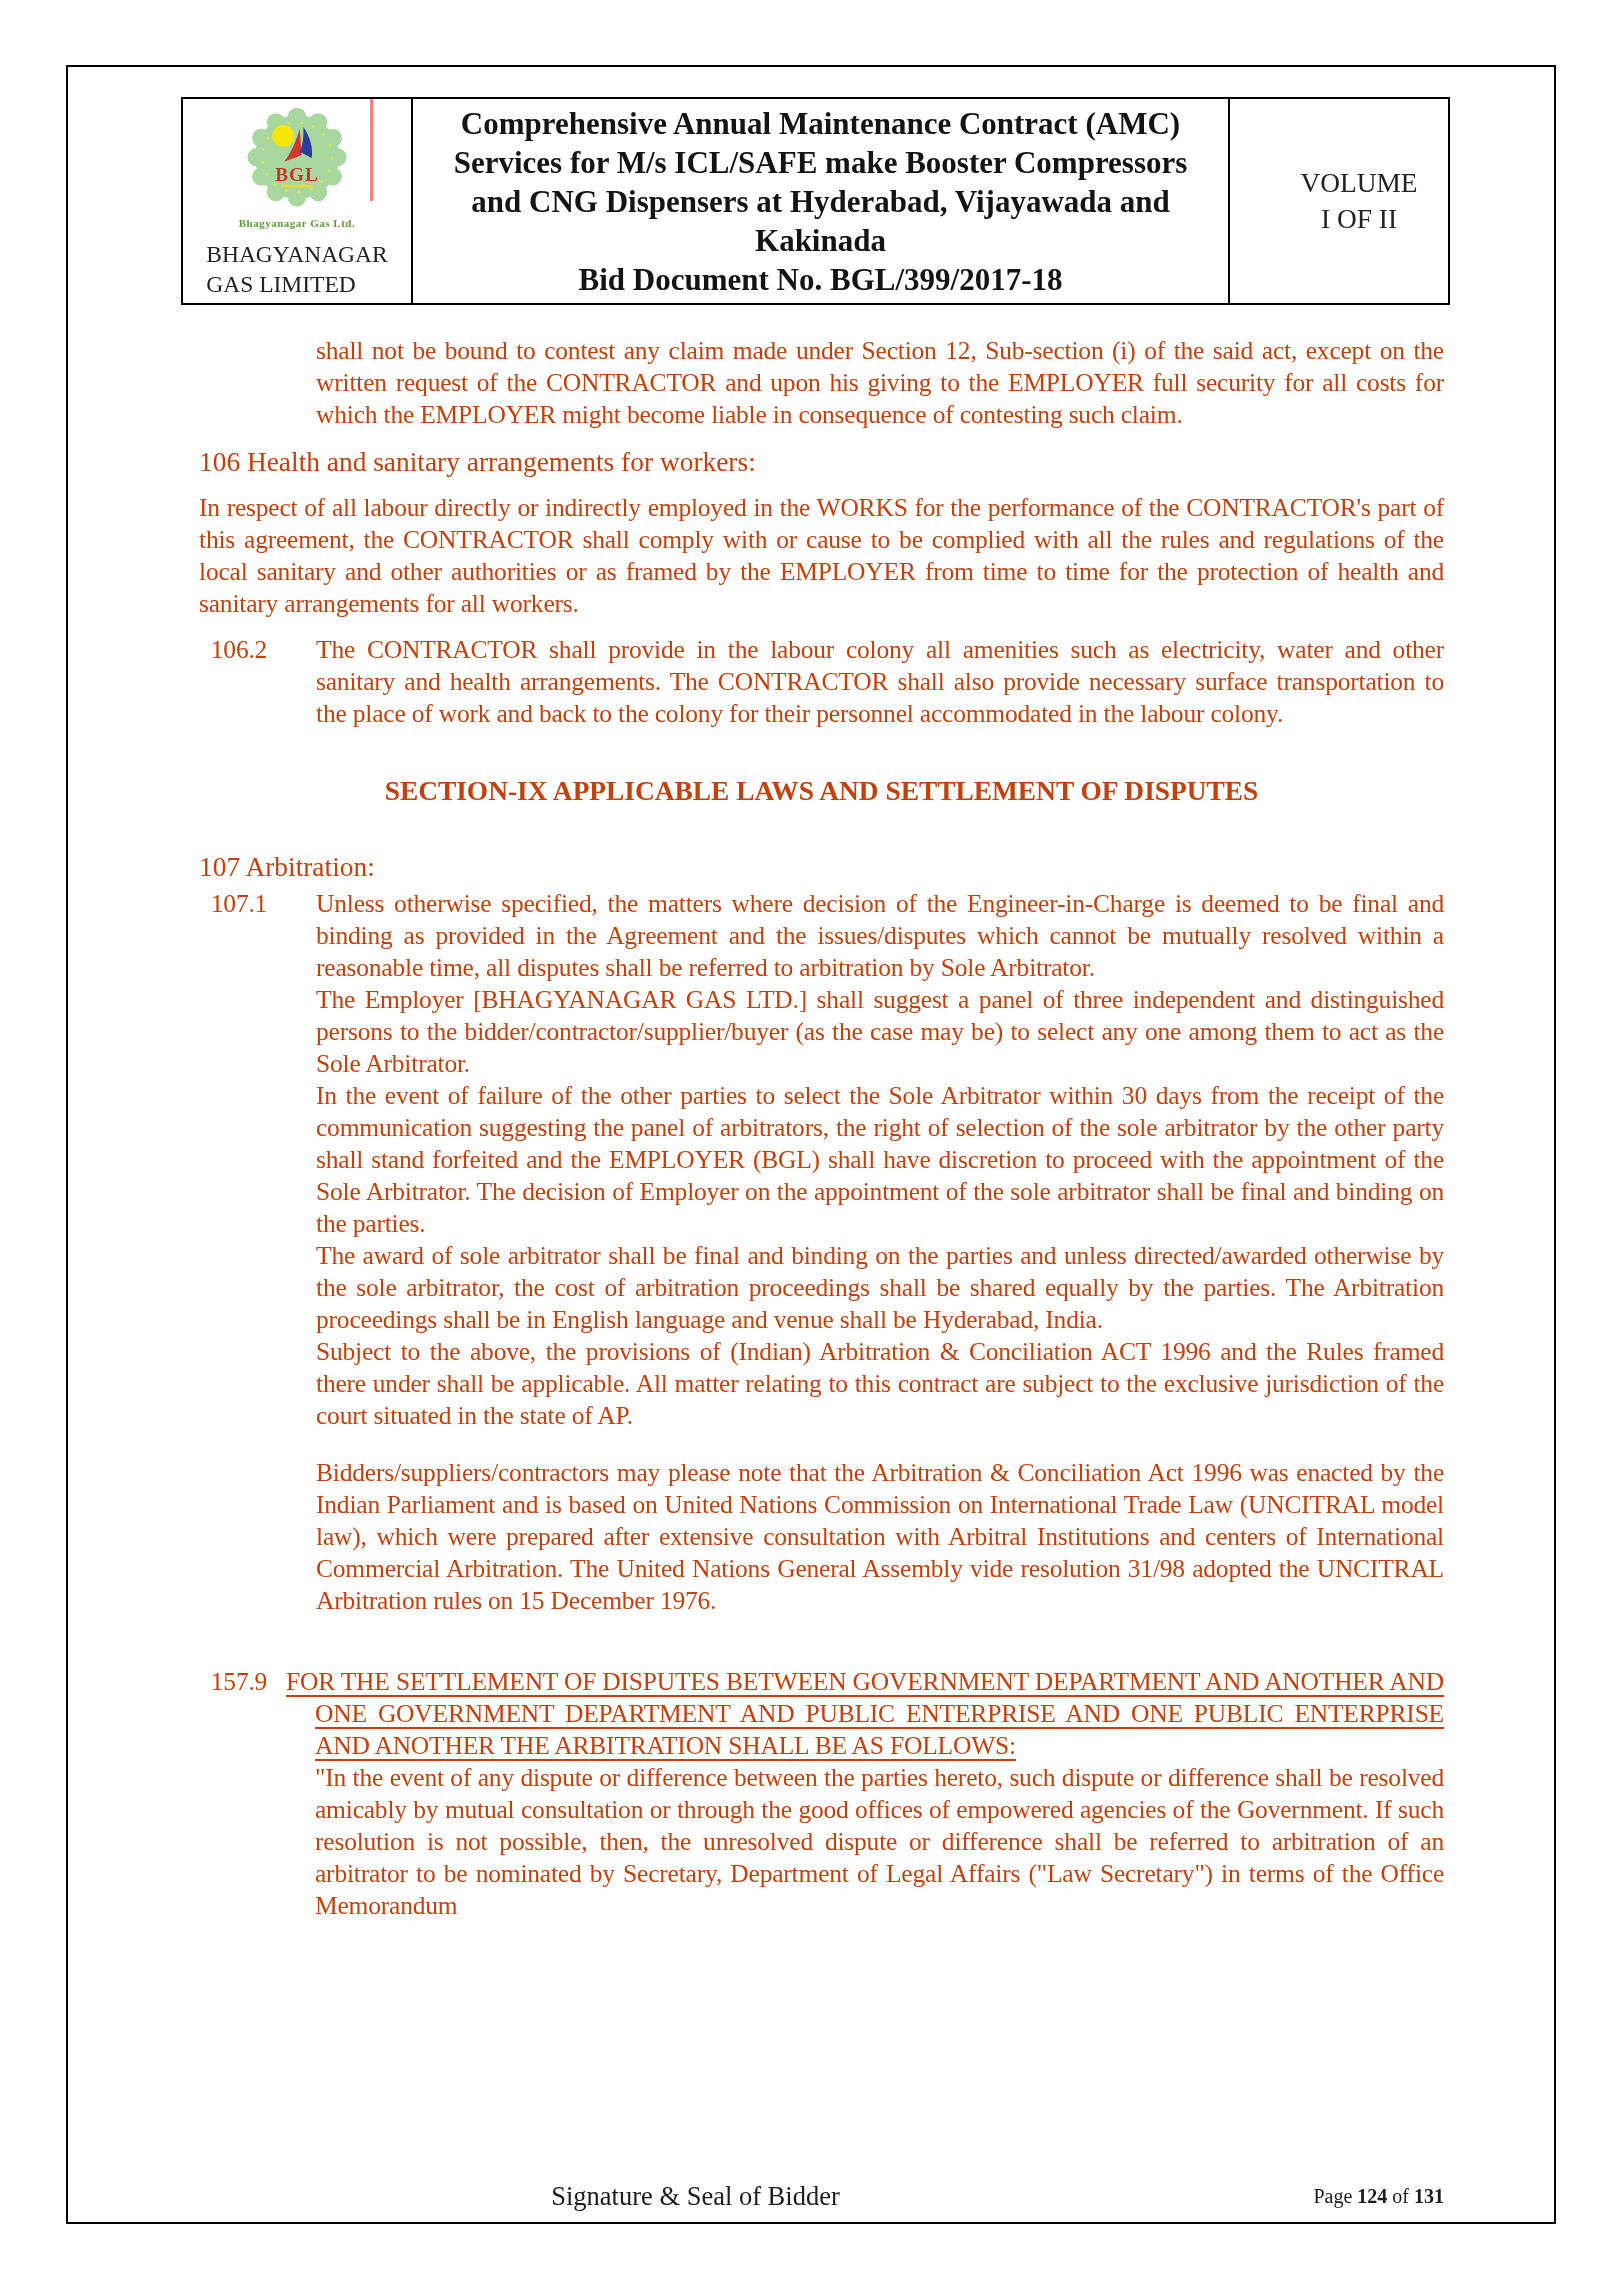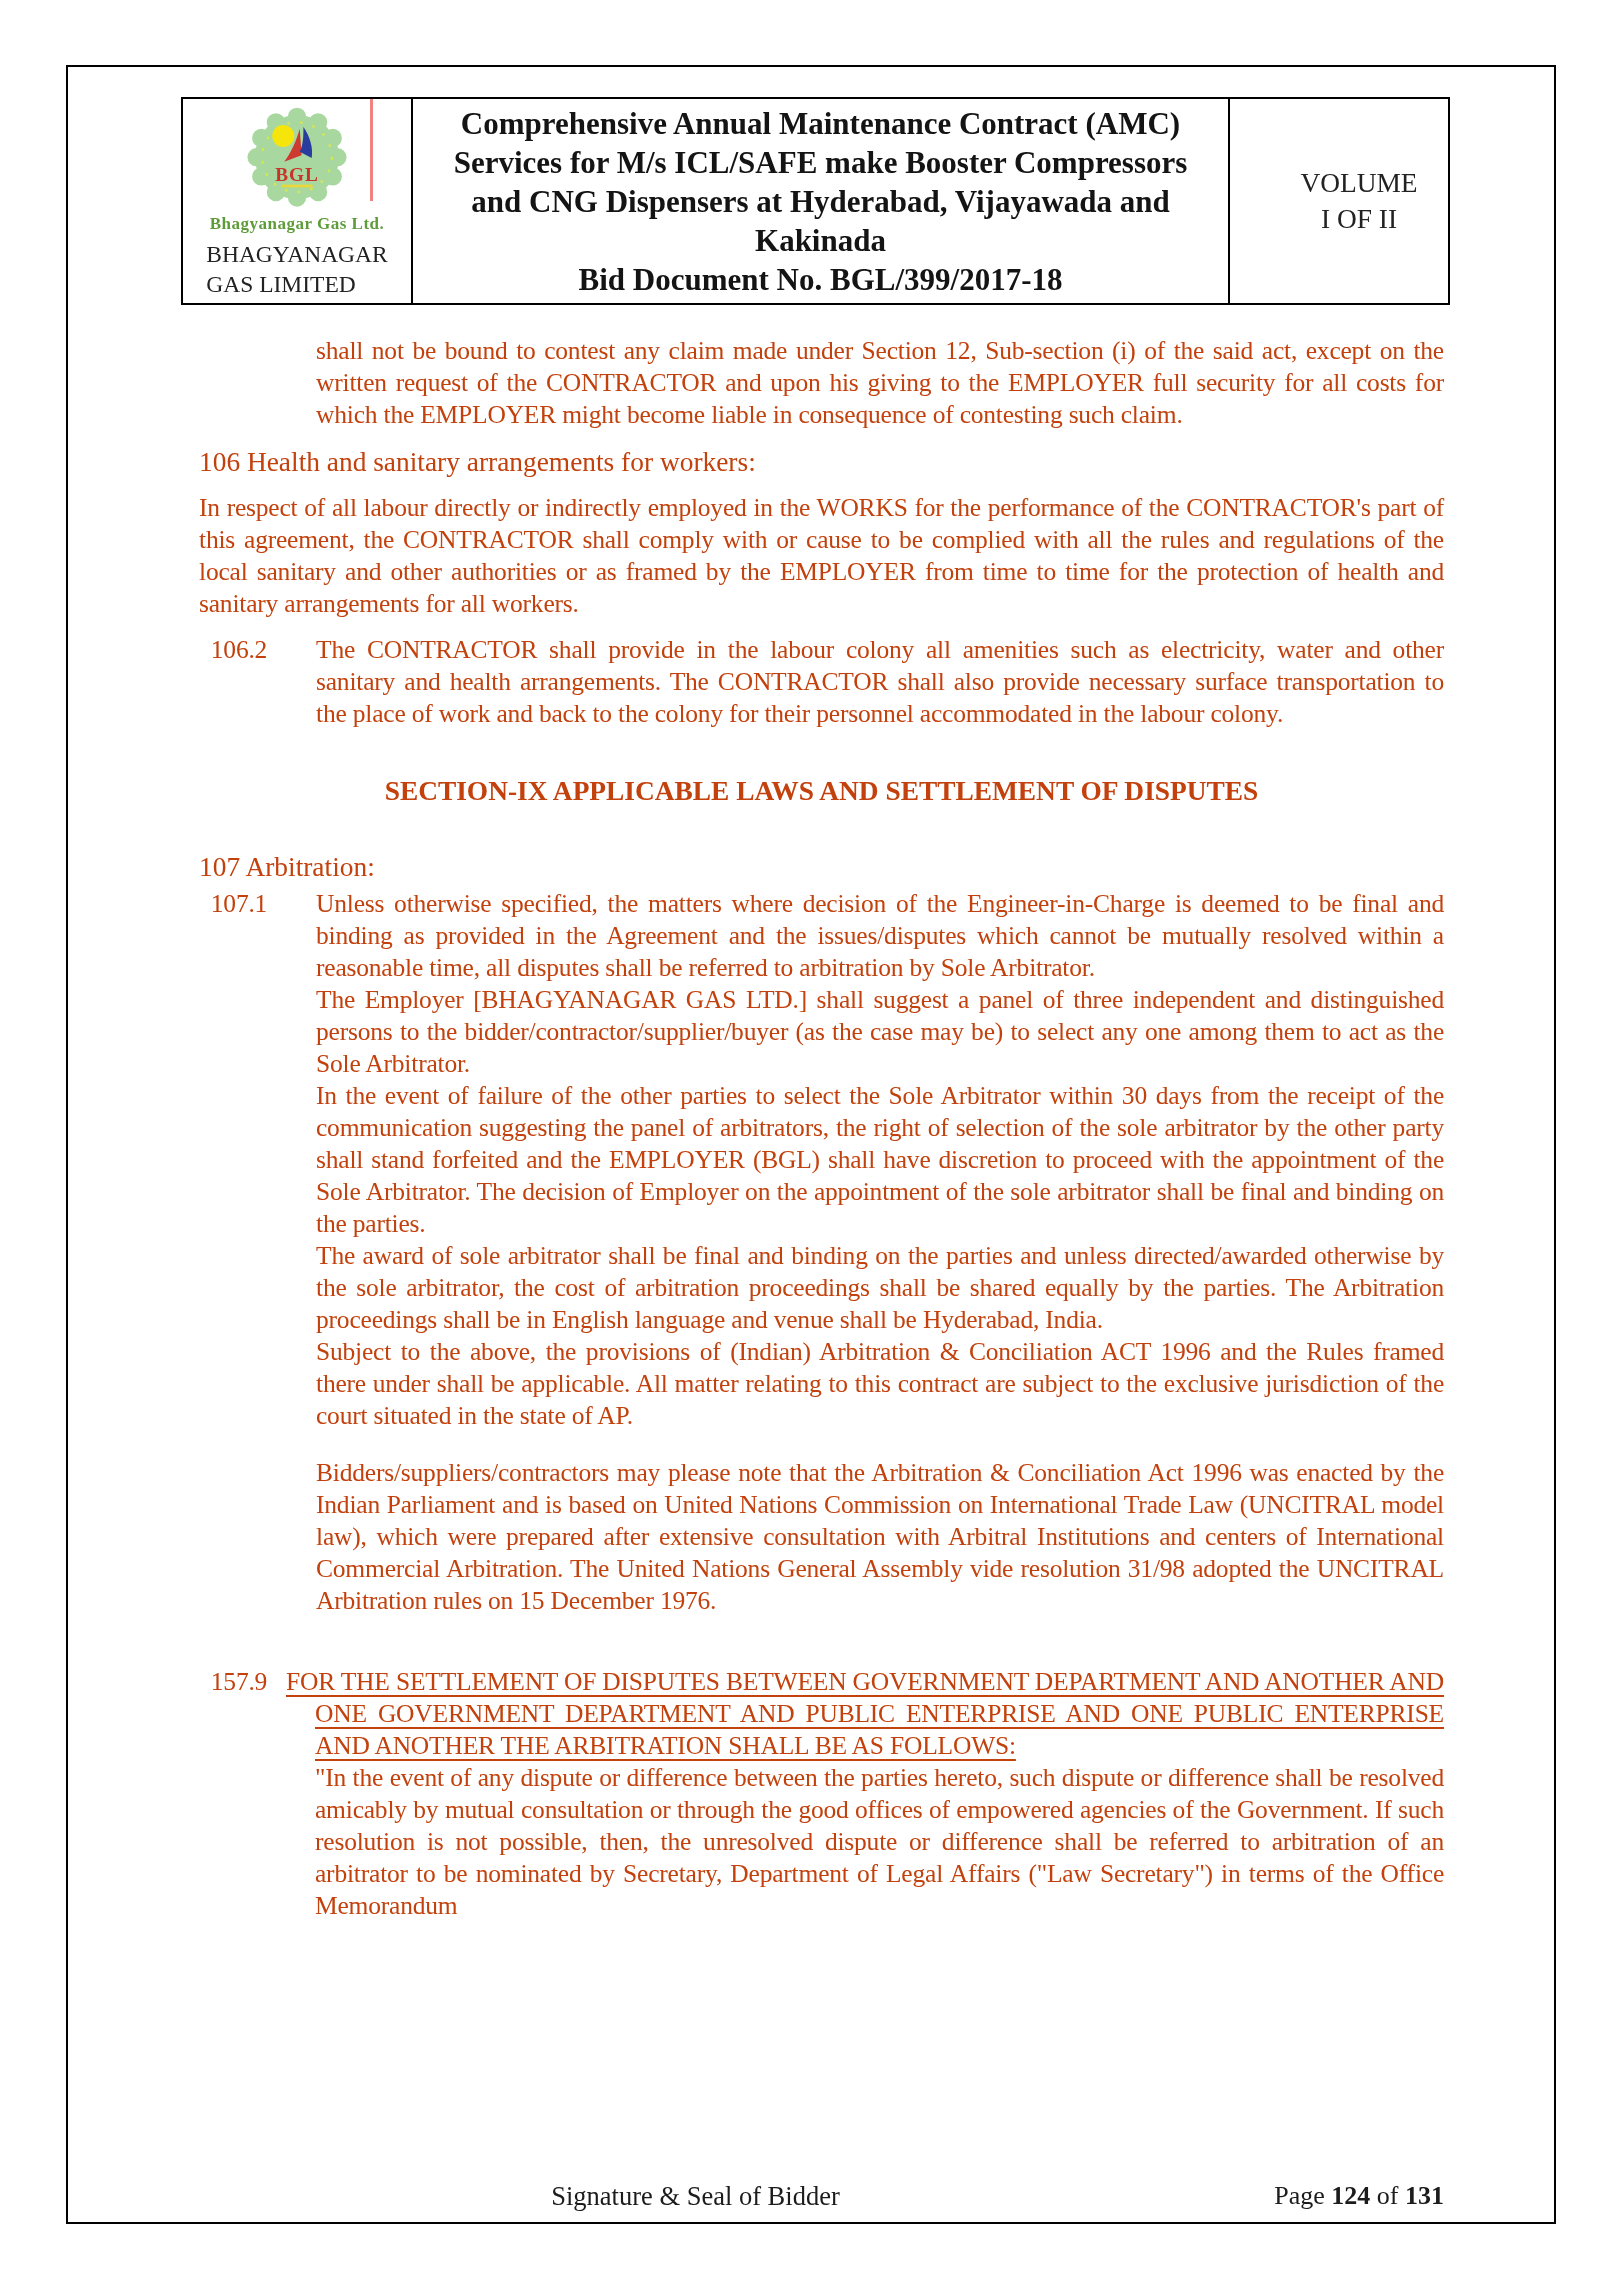--- a/index.html
+++ b/index.html
@@ -30,21 +30,21 @@
   .cell-volume {
     width:178px; display:flex; flex-direction:column; align-items:center;
     justify-content:center; font-size:27.4px; line-height:36px; color:#222;padding-left:40px;
   }
   .reg-red-line {
     position:absolute; left:370px; top:99px; width:2.9px; height:102px;
     background:#f2827d; z-index:5;
   }
   .logo-svg { width:114px; height:110px; }
   .logo-subtitle {
-    font-size:17px; font-weight:bold; color:#5e9c3a; line-height:17.6px;
+    font-size:11px; font-weight:bold; color:#5e9c3a; line-height:17.6px;
     margin-top:1px; letter-spacing:0.5px;
   }
   .logo-company {
     font-size:23.5px; line-height:30px; margin-top:6.9px; color:#222;
   }
   
   .doc-body {
     position:absolute; left:199px; top:335px; width:1245px;
     font-size:25.5px; line-height:32px; text-align:justify;
     letter-spacing:-0.2px; color:#c2410c;
@@ -70,21 +70,21 @@
     text-decoration:underline; text-underline-offset:4.9px;
     padding-left:29px; text-indent:-29px;
   }
   .quote-para { padding-left:29px; }
   
   .footer-sig {
     position:absolute; top:2180px; left:470px; width:451px; text-align:center;
     font-size:26.5px; line-height:32px;
   }
   .footer-page {
-    position:absolute; top:2180px; right:177px; font-size:26px; line-height:32px;
+    position:absolute; top:2180px; right:177px; font-size:20px; line-height:32px;
   }
   .footer-page .b { font-weight:bold; }
 </style>
 </head>
 <body>
 
 <div class="page">
 
   <div class="frame"></div>
   <div class="reg-red-line"></div>

